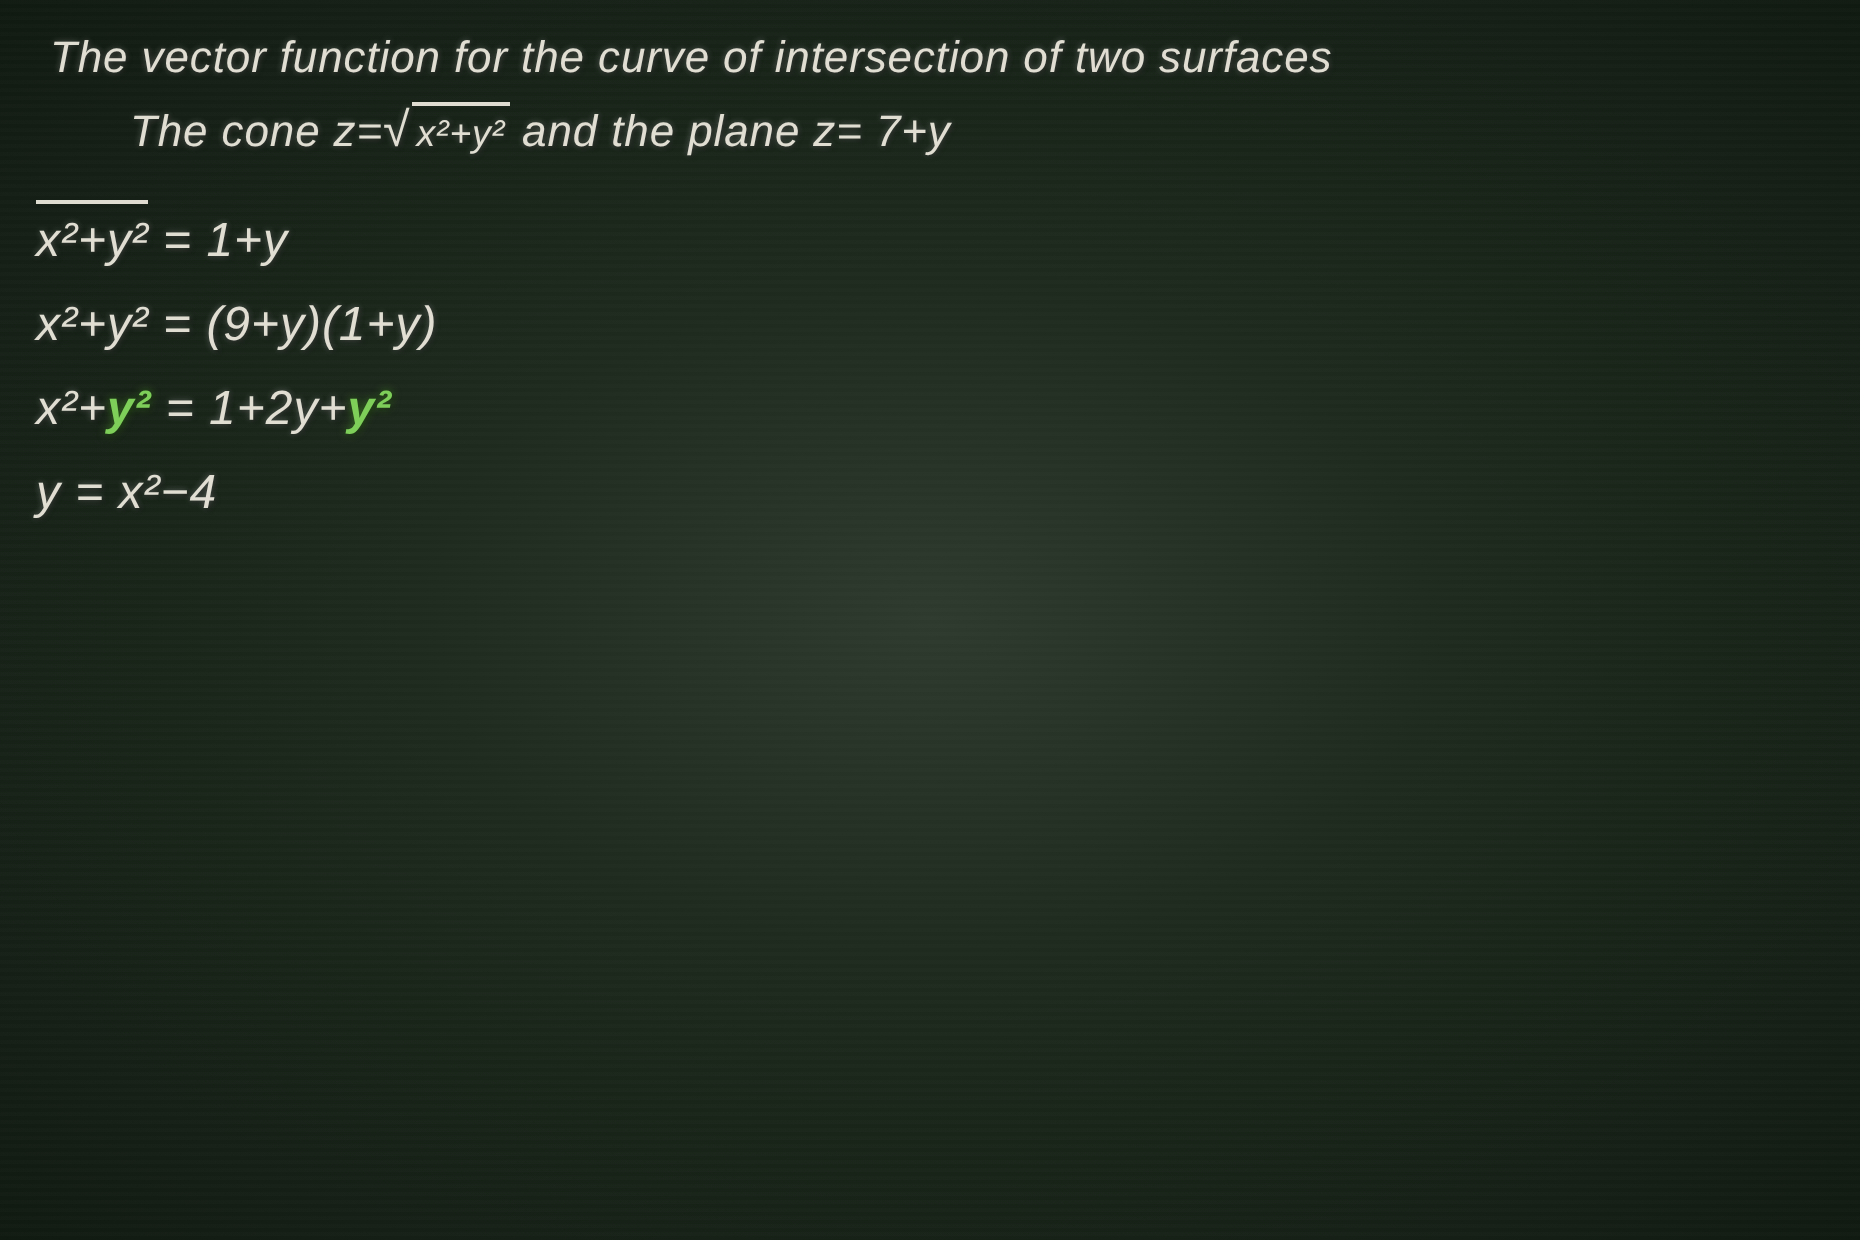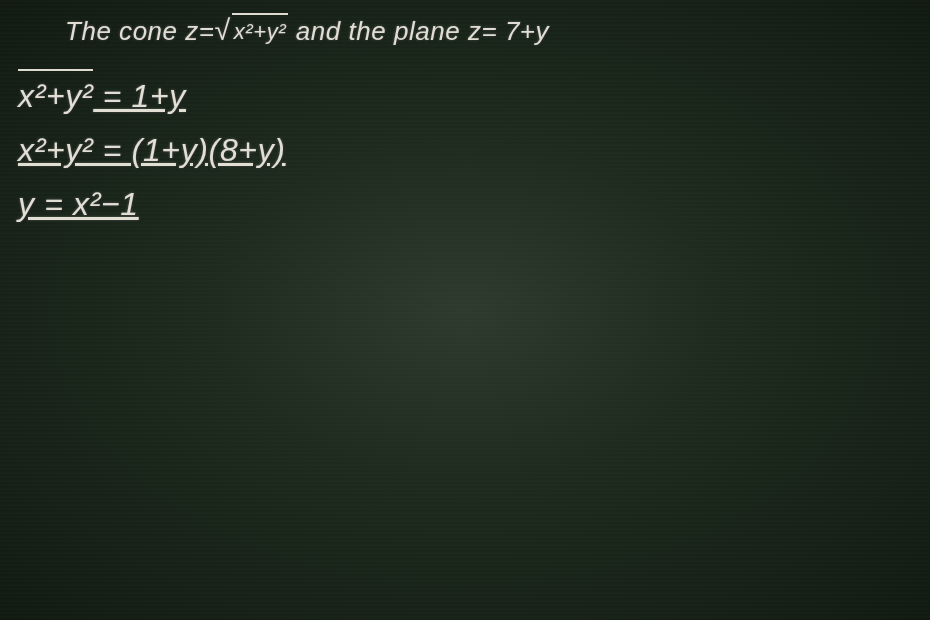--- a/index.html
+++ b/index.html
@@ -54,35 +54,34 @@
       letter-spacing: 0.02em;
     }
 
     .line1 {
       font-size: 22px;
       margin-left: 15px;
       margin-bottom: 4px;
     }
 
     .line2 {
-      font-size: 26px;
+      font-size: 22px;
       margin-left: 55px;
       margin-bottom: 18px;
     }
 
     .math-block {
       margin-left: 8px;
     }
 
     .math-line {
-      font-size: 32px;
+      font-size: 24px;
       margin-bottom: 6px;
       display: block;
       position: relative;
-      text-decoration: underline;
     }
 
     .sqrt-wrapper {
       display: inline-flex;
       align-items: center;
       position: relative;
     }
 
     .sqrt-symbol {
       font-size: 1.1em;
@@ -134,39 +133,43 @@
       line-height: 1.2;
     }
 
   </style>
 </head>
 <body>
 
 <div class="blackboard">
   <div class="content">
 
+    <div class="line1 chalk-text">The vector function for the curve of intersection of two surfaces</div>
 
     <div class="line2 chalk-text">
       <span>The cone z=</span><span class="sqrt-wrapper">
           <span class="sqrt-symbol">√</span>
           <span class="sqrt-content">x²+y²</span>
         </span><span> and the plane z= 7+y</span>
     </div>
 
     <div class="math-block">
 
       <span class="math-line chalk-text">
         <span class="overline-text">x²+y²</span> = 1+y
       </span>
 
       <span class="math-line chalk-text">
-        x²+y² = (1+y)(8+y)
+        x²+y² = (9+y)(1+y)
       </span>
 
+      <span class="math-line chalk-text">
+        x²+<span class="green-cross">y²</span> = 1+2y+<span class="green-cross">y²</span>
+      </span>
 
       <span class="math-line chalk-text">
-        y = x²−1
+        y = x²−4
       </span>
 
 
     </div>
   </div>
 </div>
 
 </body></html>

